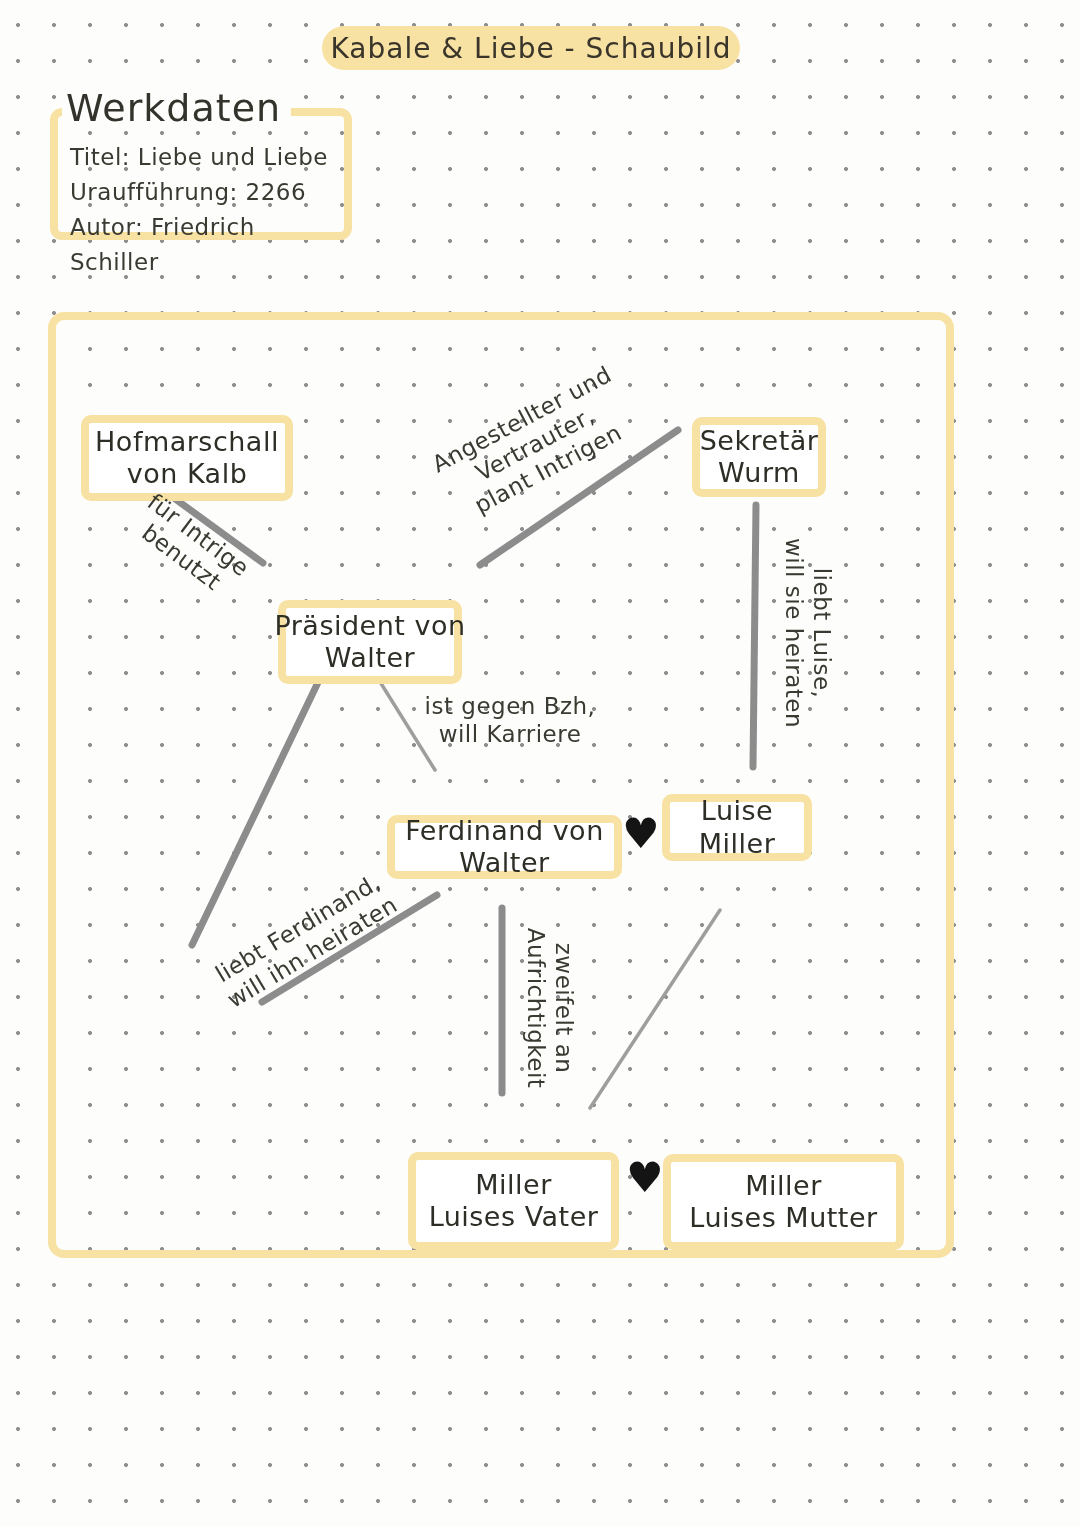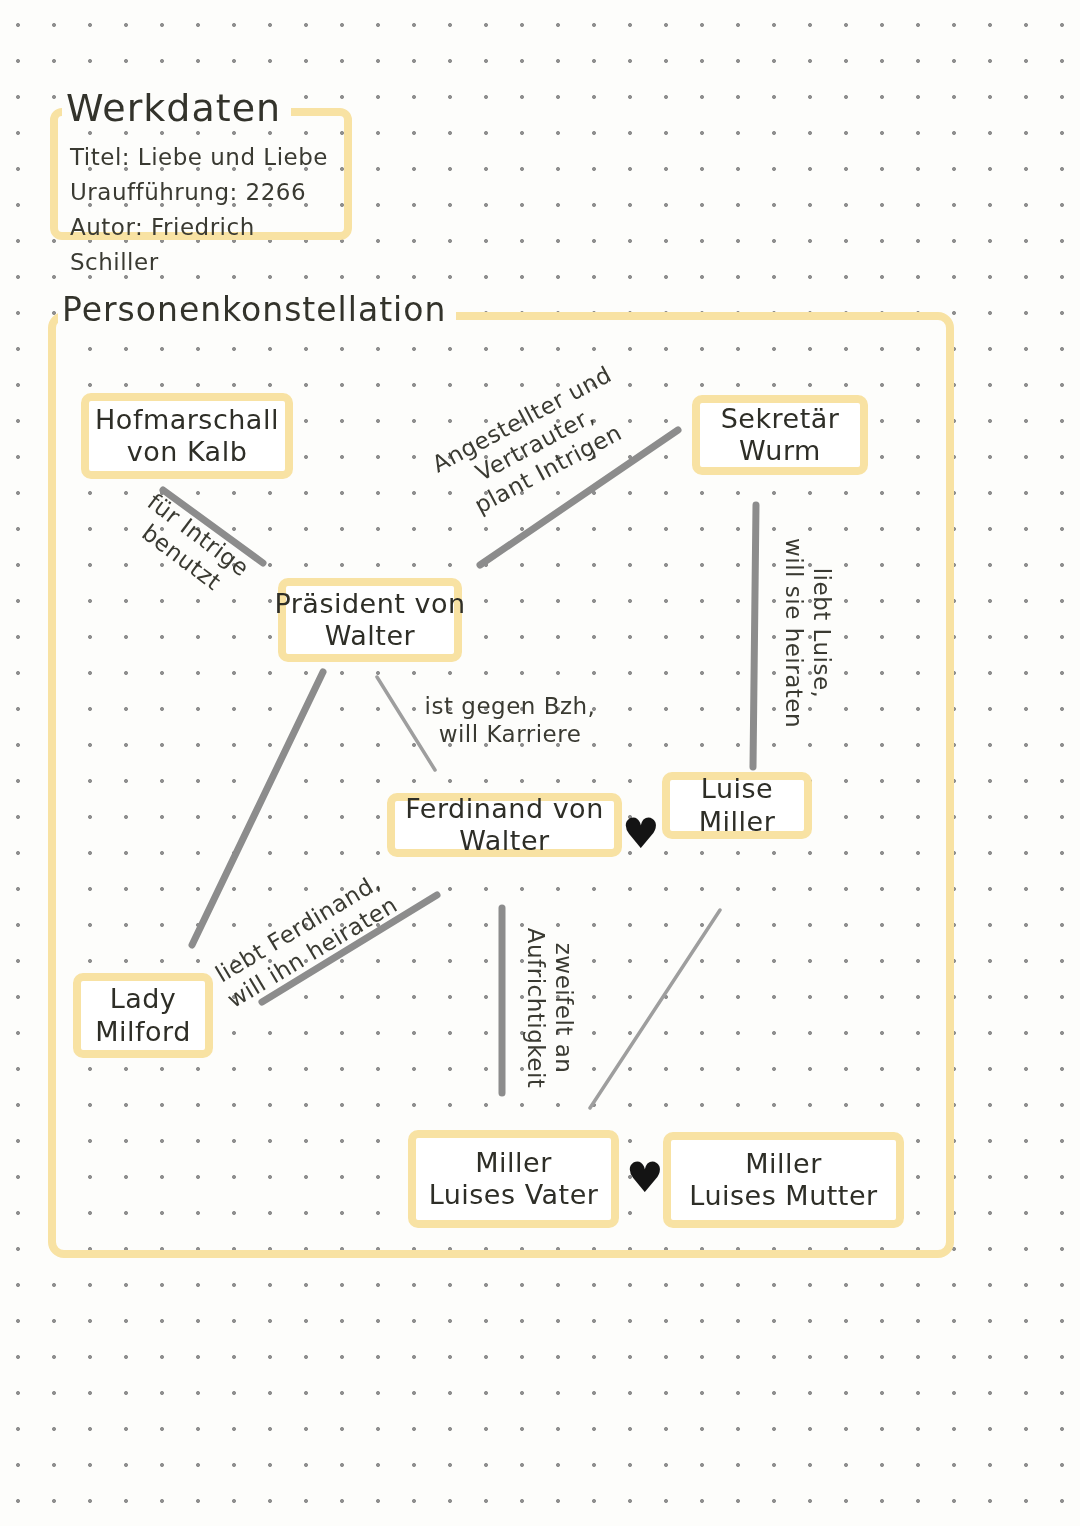--- a/index.html
+++ b/index.html
@@ -35,21 +35,21 @@
   }
   .werkdaten-body{
     position:absolute;left:70px;top:140px;width:270px;
     font-size:23px;line-height:35px;color:#3a3a32;letter-spacing:0.5px;
   }
   .char-box{
     position:absolute;border:8px solid #f8e2a3;border-radius:10px;
     background:#ffffff;box-sizing:border-box;
     display:flex;flex-direction:column;align-items:center;justify-content:center;
     font-size:27px;line-height:1.2;color:#2e2e27;text-align:center;
-    letter-spacing:0.5px;white-space:nowrap;
+    letter-spacing:0.5px;white-space:nowrap;margin-top:22px;
   }
   .rel-label{
     position:absolute;text-align:center;
     font-size:23px;line-height:1.22;color:#3a3a32;letter-spacing:0.5px;
     white-space:nowrap;
   }
   .heart{
     position:absolute;font-size:42px;color:#141414;line-height:1;
   }
 </style>
@@ -62,61 +62,57 @@
     <line x1="163" y1="490" x2="263" y2="563" stroke="#8c8c8c" stroke-width="7" stroke-linecap="round"></line>
     <line x1="480" y1="565" x2="678" y2="430" stroke="#8c8c8c" stroke-width="7" stroke-linecap="round"></line>
     <line x1="323" y1="672" x2="192" y2="945" stroke="#8c8c8c" stroke-width="7" stroke-linecap="round"></line>
     <line x1="377" y1="677" x2="435" y2="770" stroke="#9e9e9e" stroke-width="3.5" stroke-linecap="round"></line>
     <line x1="756" y1="505" x2="753" y2="767" stroke="#8c8c8c" stroke-width="7" stroke-linecap="round"></line>
     <line x1="262" y1="1002" x2="437" y2="895" stroke="#8c8c8c" stroke-width="7" stroke-linecap="round"></line>
     <line x1="502" y1="908" x2="502" y2="1093" stroke="#8c8c8c" stroke-width="7" stroke-linecap="round"></line>
     <line x1="590" y1="1108" x2="720" y2="910" stroke="#9e9e9e" stroke-width="3.5" stroke-linecap="round"></line>
   </svg>
 
+  <div class="title-pill">Kabale &amp; Liebe - Schaubild</div>
 
   <div class="frame" style="left:50px;top:108px;width:302px;height:132px;"></div>
   <div class="frame-heading" style="left:62px;top:88px;">Werkdaten</div>
   <div class="werkdaten-body">
     <div>Titel: Liebe und Liebe</div>
     <div>Uraufführung: 2266</div>
     <div>Autor: Friedrich Schiller</div>
   </div>
 
   <div class="frame" style="left:48px;top:312px;width:906px;height:946px;border-radius:16px;"></div>
-  <div class="frame-heading" style="left:58px;top:292px;font-size:33px;">Personenkonstellation</div>
 
   <div class="char-box" style="left:81px;top:393px;width:212px;height:86px;">
     <span>Hofmarschall</span>
     <span>von Kalb</span>
   </div>
 
-  <div class="char-box" style="left:692px;top:395px;width:176px;height:80px;">
+  <div class="char-box" style="left:692px;top:395px;width:134px;height:80px;">
     <span>Sekretär</span>
     <span>Wurm</span>
   </div>
 
   <div class="char-box" style="left:278px;top:578px;width:184px;height:84px;">
     <span>Präsident von</span>
     <span>Walter</span>
   </div>
 
   <div class="char-box" style="left:387px;top:793px;width:235px;height:64px;">
     <span>Ferdinand von</span>
     <span>Walter</span>
   </div>
 
   <div class="char-box" style="left:662px;top:772px;width:150px;height:67px;">
     <span>Luise</span>
     <span>Miller</span>
   </div>
 
-  <div class="char-box" style="left:73px;top:973px;width:140px;height:85px;">
-    <span>Lady</span>
-    <span>Milford</span>
-  </div>
 
   <div class="char-box" style="left:408px;top:1130px;width:211px;height:98px;">
     <span>Miller</span>
     <span>Luises Vater</span>
   </div>
 
   <div class="char-box" style="left:663px;top:1132px;width:241px;height:96px;">
     <span>Miller</span>
     <span>Luises Mutter</span>
   </div>

